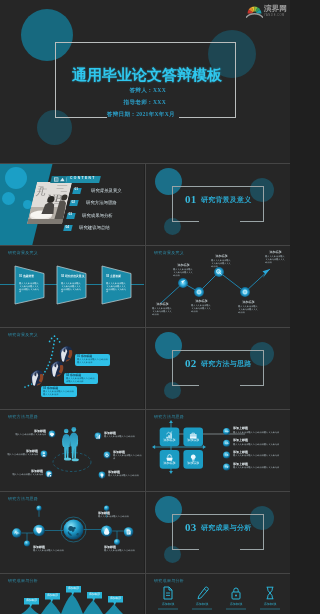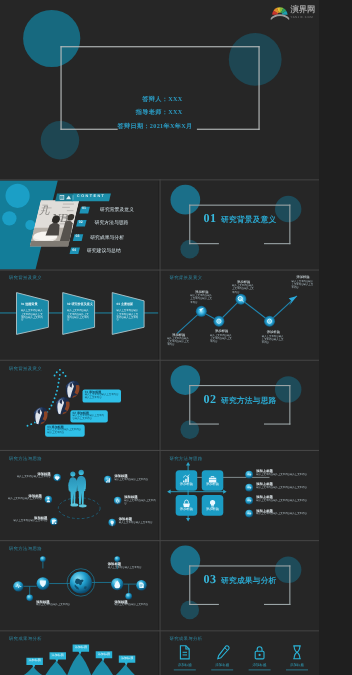--- a/index.html
+++ b/index.html
@@ -48,20 +48,23 @@
     <div class="dot" style="left:21px;top:9px;width:52px;height:52px;background:#17697f;"></div>
     <div class="dot" style="left:37px;top:110px;width:35px;height:35px;background:#1e4652;"></div>
     <div class="dot" style="left:208px;top:30px;width:48px;height:48px;background:#1e4652;"></div>
 
     <div style="position:absolute;left:55px;top:42px;width:1px;height:76px;background:#b9bdbd;"></div>
     <div style="position:absolute;left:55px;top:42px;width:181px;height:1px;background:#b9bdbd;"></div>
     <div style="position:absolute;left:235px;top:42px;width:1px;height:76px;background:#b9bdbd;"></div>
     <div style="position:absolute;left:55px;top:117px;width:52px;height:1px;background:#b9bdbd;"></div>
     <div style="position:absolute;left:179px;top:117px;width:57px;height:1px;background:#b9bdbd;"></div>
 
+    <div style="position:absolute;left:72px;top:68px;font-family:'Liberation Serif',serif;
+                font-weight:700;font-size:15px;line-height:15px;color:#2ec7ee;letter-spacing:0px;
+                text-shadow:0 0 2px rgba(46,199,238,.6);">通用毕业论文答辩模板</div>
 
     <div style="position:absolute;left:166px;top:87px;transform:translateX(-100%);font-size:5.6px;color:#2b9cc4;
                 font-family:'Liberation Serif',serif;font-weight:700;letter-spacing:.3px;white-space:nowrap;">答辩人：XXX</div>
     <div style="position:absolute;left:166px;top:99px;transform:translateX(-100%);font-size:5.6px;color:#2b9cc4;
                 font-family:'Liberation Serif',serif;font-weight:700;letter-spacing:.3px;white-space:nowrap;">指导老师：XXX</div>
     <div style="position:absolute;left:175px;top:111px;transform:translateX(-100%);font-size:5.6px;color:#2b9cc4;
                 font-family:'Liberation Serif',serif;font-weight:700;letter-spacing:.3px;white-space:nowrap;">答辩日期：2021年X年X月</div>
 
     <div style="position:absolute;left:246px;top:4px;width:44px;height:16px;">
       <svg width="17" height="15" viewBox="0 0 34 30" style="position:absolute;left:0;top:0;">

